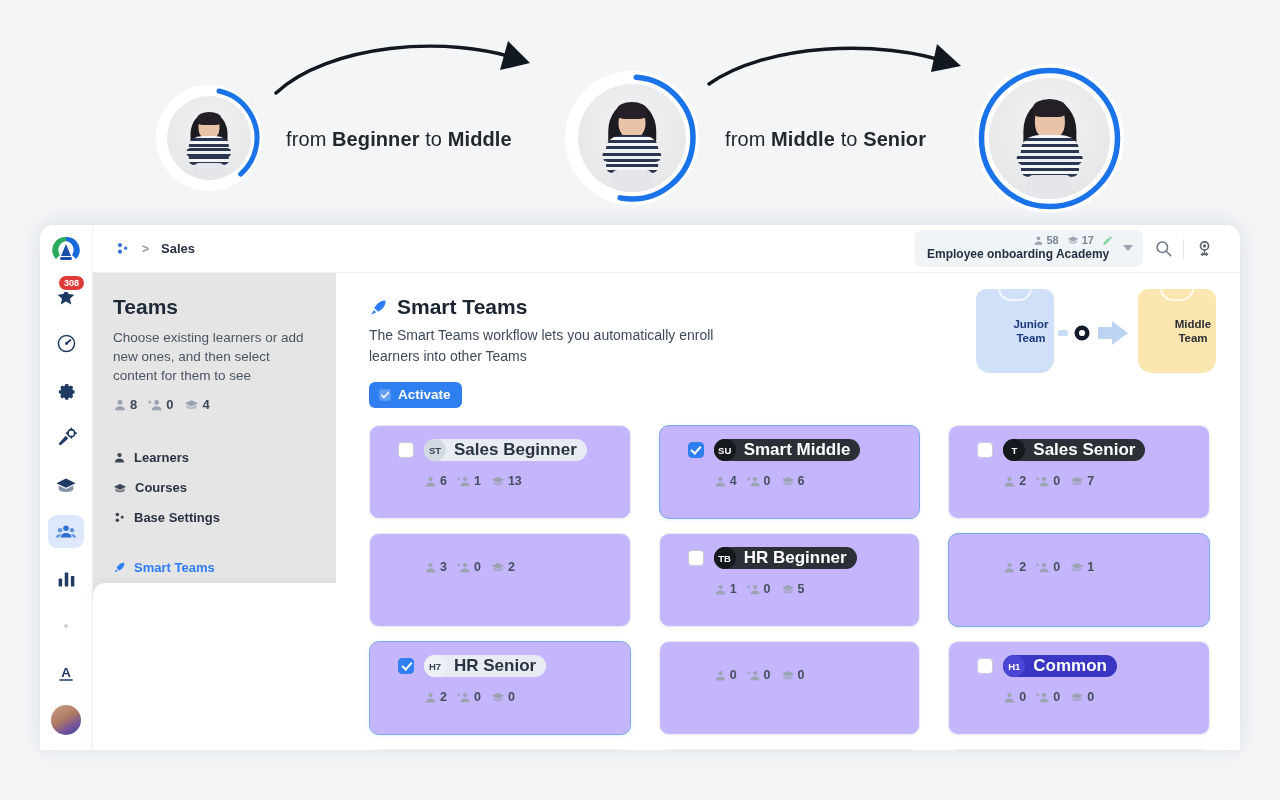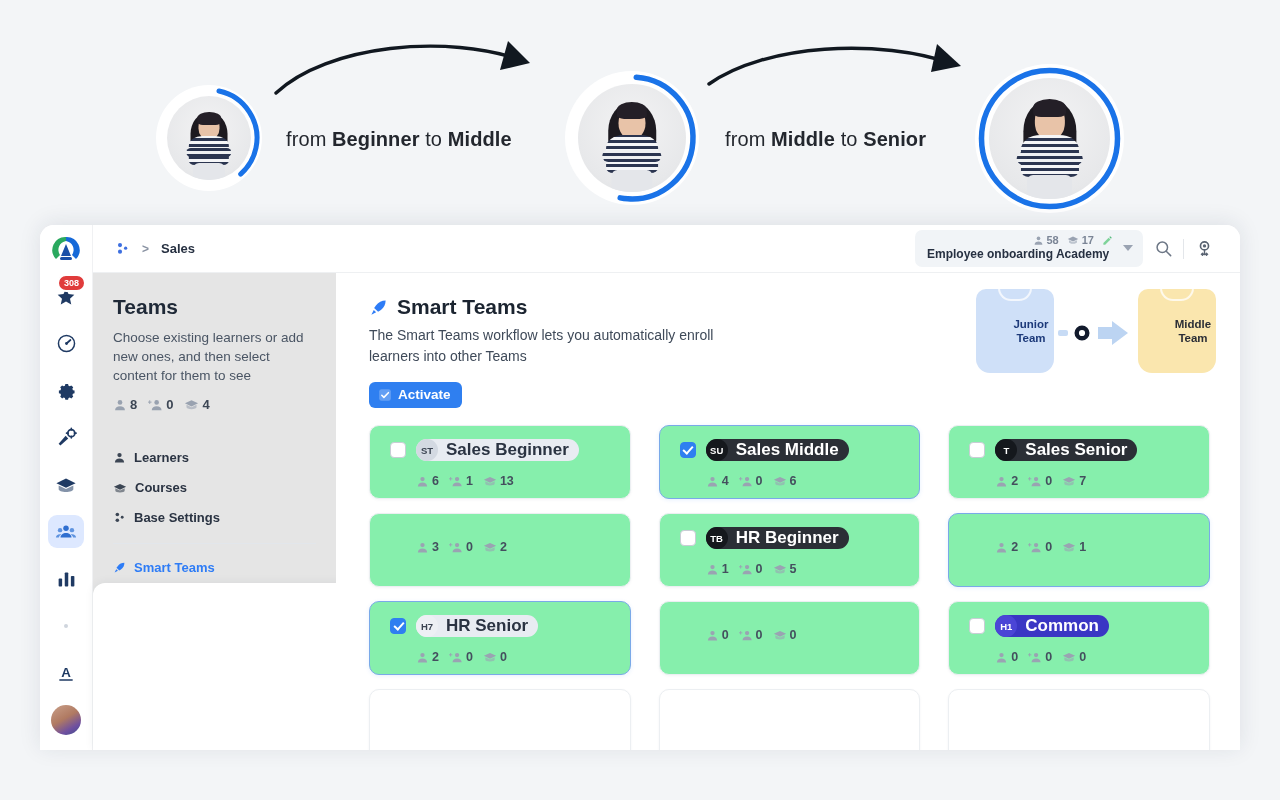--- a/index.html
+++ b/index.html
@@ -109,21 +109,21 @@
   .shirt .collar { position: absolute; top: -1px; left: 50%; transform: translateX(-50%);
     width: 34px; height: 13px; border-radius: 0 0 18px 18px; border: 2px solid rgba(255,255,255,.75); border-top: none; }
   .shirt-label { position: absolute; left: 0; right: 0; top: 28px; text-align: center; font-size: 11.5px; font-weight: 700; line-height: 14px; margin-left: 32px; }
   .shirt.junior { left: 0; background: #cfe0f8; }
   .shirt.junior .shirt-label { color: #1d3a7a; }
   .shirt.middle { right: 0; background: #fae6ae; }
   .shirt.middle .shirt-label { color: #2b2e36; }
 
   
   .cards { display: grid; grid-template-columns: repeat(3, 1fr); gap: 14px 28px; margin-top: 17px; }
-  .tcard { background: #86efac; border: 1px solid #eceff2; border-radius: 10px; padding: 13px 14px 12px 20px; height: 74px;
+  .tcard { background: #c4b5fd; border: 1px solid #eceff2; border-radius: 10px; padding: 13px 14px 12px 28px; height: 94px;
     box-shadow: 0 1px 3px rgba(30,45,70,.05); cursor: pointer; }
   .tcard.sel { border-color: #7aa9e8; box-shadow: 0 1px 4px rgba(47,127,240,.12); }
   .tcard-top { display: flex; align-items: center; gap: 10px; }
   .cb { width: 16px; height: 16px; border-radius: 4px; border: 1.6px solid #c8cdd5; background: #fff; flex: 0 0 16px; }
   .cb.on { background: #2f7ff0; border-color: #2f7ff0; position: relative; }
   .cb.on::after { content: ""; position: absolute; left: 4.6px; top: 1.4px; width: 4px; height: 8px;
     border: solid #fff; border-width: 0 2px 2px 0; transform: rotate(42deg); }
   .tag { display: inline-flex; align-items: center; height: 22px; border-radius: 11px; padding-right: 10px; }
   .tag .av { width: 22px; height: 22px; border-radius: 50%; display: flex; align-items: center; justify-content: center;
     font-size: 9.5px; font-weight: 700; flex: 0 0 22px; }
@@ -481,21 +481,21 @@
                     </svg>
                     <span style="font-size:12.5px;color:#444f5e;font-weight:700">13</span>
                   </span>
                 </div>
               </div>
               <div class="tcard sel">
                 <div class="tcard-top">
                   <div class="cb on"></div>
                   <span class="tag" style="background:#2b2f36">
                     <span class="av" style="background:#15181d;color:#ffffff">SU</span>
-                    <span class="nm" style="color:#ffffff">Sales Middle</span>
+                    <span class="nm" style="color:#ffffff">Smart Middle</span>
                   </span>
                 </div>
                 <div class="tcard-stats">
                   <span class="stat">
                     <svg width="13" height="13" viewBox="0 0 24 24">
                       <circle cx="12" cy="7.5" r="4" fill="#9aa3b2"></circle>
                       <path d="M3.5 21c0-4.4 3.8-7 8.5-7s8.5 2.6 8.5 7z" fill="#9aa3b2"></path>
                     </svg>
                     <span style="font-size:12.5px;color:#444f5e;font-weight:700">4</span>
                   </span>

